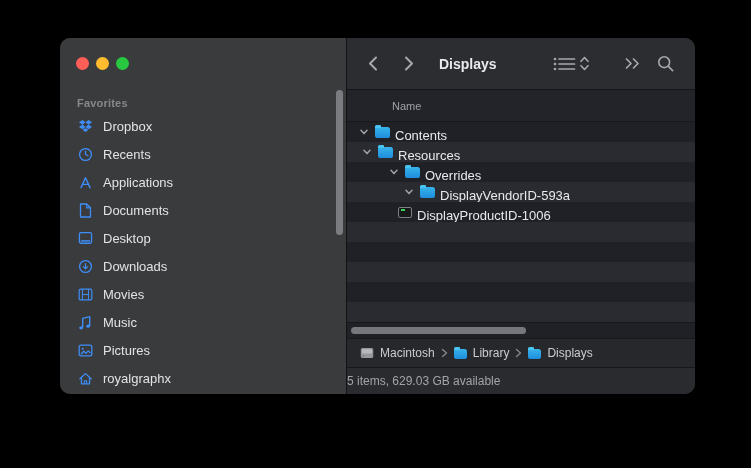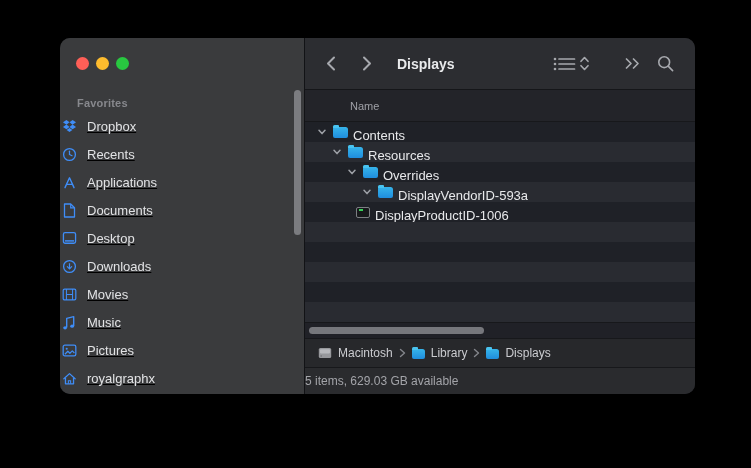--- a/index.html
+++ b/index.html
@@ -2,27 +2,27 @@
 <html><head>
 <meta charset="utf-8">
 <style>
   html,body{margin:0;padding:0;}
   body{width:751px;height:468px;background:#000;overflow:hidden;
        font-family:"Liberation Sans", sans-serif;-webkit-font-smoothing:antialiased;}
   .window{position:absolute;left:60px;top:38px;width:635px;height:356px;
           border-radius:10px;overflow:hidden;display:flex;background:#222328;
           box-shadow:0 18px 50px rgba(0,0,0,.75);}
   
-  .sidebar{width:245px;box-sizing:border-box;background:#3a3b3d;position:relative;
+  .sidebar{width:287px;box-sizing:border-box;background:#3a3b3d;position:relative;
            border-right:1px solid #121316;flex:none;}
   .lights{display:flex;gap:7px;margin:19px 0 0 16px;}
   .light{width:13px;height:13px;border-radius:50%;}
   .fav-label{margin:27px 0 0 17px;font-size:11px;font-weight:700;color:#87888d;letter-spacing:.2px;}
   .side-list{margin-top:3px;}
-  .side-item{height:28px;display:flex;align-items:center;gap:9px;cursor:default;text-decoration:underline;}
+  .side-item{height:28px;display:flex;align-items:center;gap:9px;padding-left:16px;cursor:default;}
   .side-item .icon{width:18px;display:flex;justify-content:center;align-items:center;flex:none;}
   .side-item .lbl{font-size:13px;color:#e2e3e5;}
   .side-scrollbar{position:absolute;right:3px;top:52px;width:7px;height:145px;
                   border-radius:4px;background:#7b7c80;}
   
   .content{flex:1;display:flex;flex-direction:column;min-width:0;}
   .toolbar{height:52px;flex:none;background:#2c2d31;display:flex;align-items:center;
            padding:0 20px;border-bottom:1px solid #151619;box-sizing:border-box;}
   .tbtn{display:flex;align-items:center;justify-content:center;}
   .tb-forward{margin-left:24px;}
@@ -242,21 +242,21 @@
     <div class="rows">
         <div class="tree-row odd" style="padding-left: 11px;">
           <span class="chev-slot">
             <svg width="10" height="10" viewBox="0 0 10 10">
               <polyline points="2,3.2 5,6.6 8,3.2" fill="none" stroke="#9da0a6" stroke-width="1.5" stroke-linecap="round" stroke-linejoin="round"></polyline>
             </svg>
           </span>
           <span class="folder"></span>
           <span class="lbl">Contents</span>
         </div>
-        <div class="tree-row even" style="padding-left: 26px;">
+        <div class="tree-row even" style="padding-left: 14px;">
           <span class="chev-slot">
             <svg width="10" height="10" viewBox="0 0 10 10">
               <polyline points="2,3.2 5,6.6 8,3.2" fill="none" stroke="#9da0a6" stroke-width="1.5" stroke-linecap="round" stroke-linejoin="round"></polyline>
             </svg>
           </span>
           <span class="folder"></span>
           <span class="lbl">Resources</span>
         </div>
         <div class="tree-row odd" style="padding-left: 41px;">
           <span class="chev-slot">

